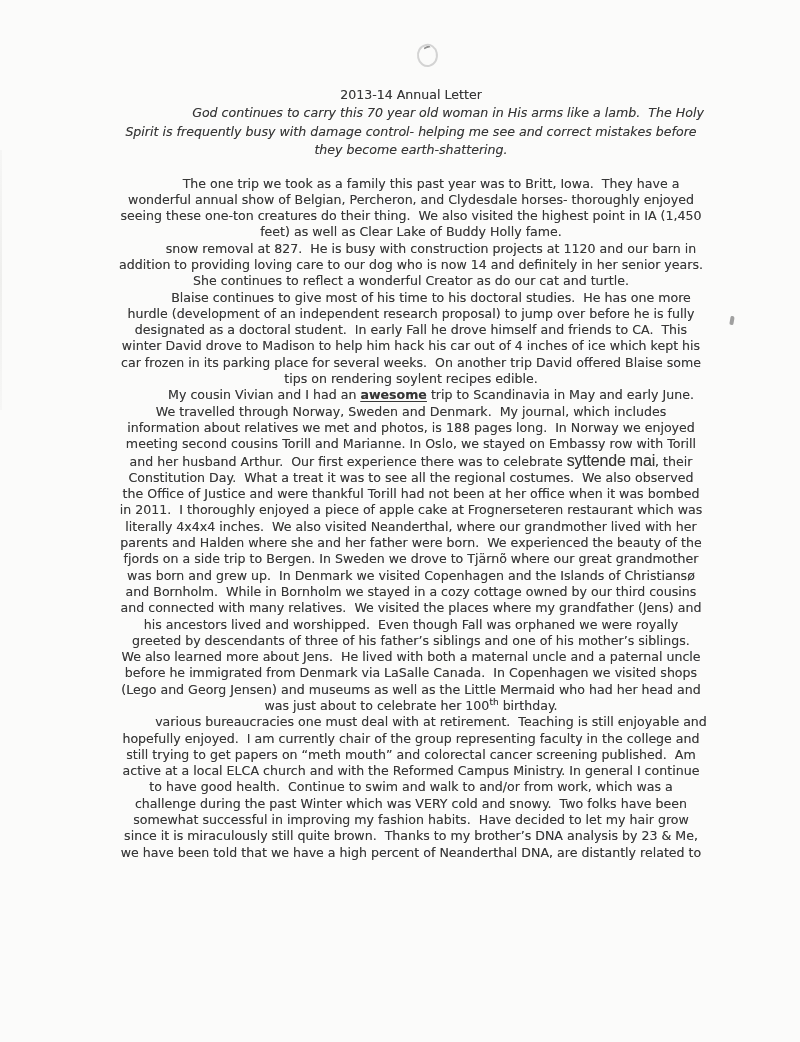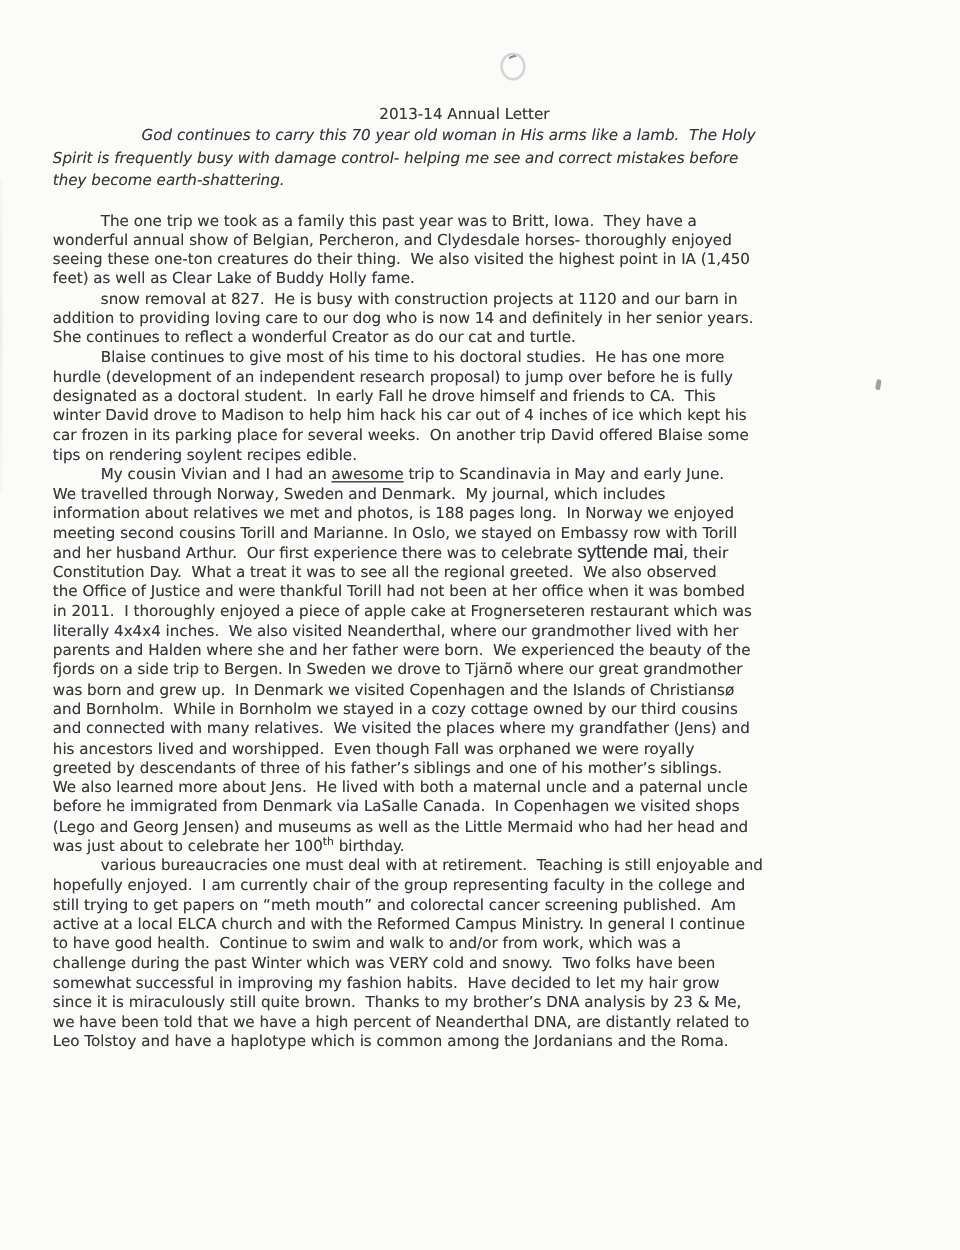--- a/index.html
+++ b/index.html
@@ -49,37 +49,37 @@
   .edge-noise {
     position: absolute;
     left: 0; top: 150px;
     width: 2px; height: 260px;
     background: linear-gradient(#f3f3f2, #e9e9e7, #f4f4f3);
     opacity: 0.7;
   }
   
   .content {
     position: absolute;
-    left: 44px; top: 86px;
+    left: 68px; top: 86px;
     width: 686px;
     font-size: 12.6px;
     text-shadow: 0 0 0.5px rgba(55,55,55,0.45);
   }
   .title {
     text-align: center;
     line-height: 18px;
     white-space: pre;
   }
   .intro { font-style: italic; margin-bottom: 16px; }
   .intro .line { line-height: 18.5px; }
   .intro .line:first-child { text-indent: 74px; }
-  .line { white-space: pre; }
+  .line { white-space: pre; text-align: center; }
   .body-paras .line { line-height: 16.3px; }
   .para .line:first-child { text-indent: 40px; }
-  u { text-underline-offset: 2px; }
+  u { text-underline-offset: 2px; font-weight: bold; }
   sup { font-size: 9px; line-height: 0; vertical-align: super; }
   .alt-font {
     font-family: "Liberation Sans", sans-serif;
     font-size: 16px;
     letter-spacing: -0.2px;
   }
 </style>
 </head>
 <body>
 
@@ -115,21 +115,21 @@
           <div class="line">winter David drove to Madison to help him hack his car out of 4 inches of ice which kept his</div>
           <div class="line">car frozen in its parking place for several weeks.  On another trip David offered Blaise some</div>
           <div class="line">tips on rendering soylent recipes edible.</div>
         </div>
         <div class="para">
           <div class="line">My cousin Vivian and I had an <u>awesome</u> trip to Scandinavia in May and early June.</div>
           <div class="line">We travelled through Norway, Sweden and Denmark.  My journal, which includes</div>
           <div class="line">information about relatives we met and photos, is 188 pages long.  In Norway we enjoyed</div>
           <div class="line">meeting second cousins Torill and Marianne. In Oslo, we stayed on Embassy row with Torill</div>
           <div class="line">and her husband Arthur.  Our first experience there was to celebrate <span class="alt-font">syttende mai</span>, their</div>
-          <div class="line">Constitution Day.  What a treat it was to see all the regional greeted.  We also observed</div>
+          <div class="line">Constitution Day.  What a treat it was to see all the regional costumes.  We also observed</div>
           <div class="line">the Office of Justice and were thankful Torill had not been at her office when it was bombed</div>
           <div class="line">in 2011.  I thoroughly enjoyed a piece of apple cake at Frognerseteren restaurant which was</div>
           <div class="line">literally 4x4x4 inches.  We also visited Neanderthal, where our grandmother lived with her</div>
           <div class="line">parents and Halden where she and her father were born.  We experienced the beauty of the</div>
           <div class="line">fjords on a side trip to Bergen. In Sweden we drove to Tjärnõ where our great grandmother</div>
           <div class="line">was born and grew up.  In Denmark we visited Copenhagen and the Islands of Christiansø</div>
           <div class="line">and Bornholm.  While in Bornholm we stayed in a cozy cottage owned by our third cousins</div>
           <div class="line">and connected with many relatives.  We visited the places where my grandfather (Jens) and</div>
           <div class="line">his ancestors lived and worshipped.  Even though Fall was orphaned we were royally</div>
           <div class="line">greeted by descendants of three of his father’s siblings and one of his mother’s siblings.</div>
@@ -141,17 +141,16 @@
         <div class="para">
           <div class="line">various bureaucracies one must deal with at retirement.  Teaching is still enjoyable and</div>
           <div class="line">hopefully enjoyed.  I am currently chair of the group representing faculty in the college and</div>
           <div class="line">still trying to get papers on “meth mouth” and colorectal cancer screening published.  Am</div>
           <div class="line">active at a local ELCA church and with the Reformed Campus Ministry. In general I continue</div>
           <div class="line">to have good health.  Continue to swim and walk to and/or from work, which was a</div>
           <div class="line">challenge during the past Winter which was VERY cold and snowy.  Two folks have been</div>
           <div class="line">somewhat successful in improving my fashion habits.  Have decided to let my hair grow</div>
           <div class="line">since it is miraculously still quite brown.  Thanks to my brother’s DNA analysis by 23 &amp; Me,</div>
           <div class="line">we have been told that we have a high percent of Neanderthal DNA, are distantly related to</div>
-          <div class="line">Leo Tolstoy and have a haplotype which is common among the Jordanians and the Roma.</div>
         </div>
       </div>
   </div>
 </div>
 
 </body></html>

